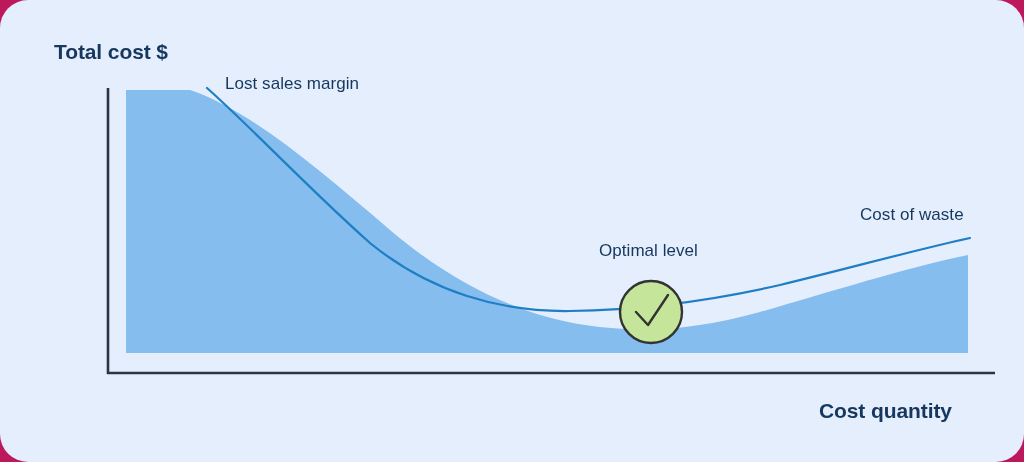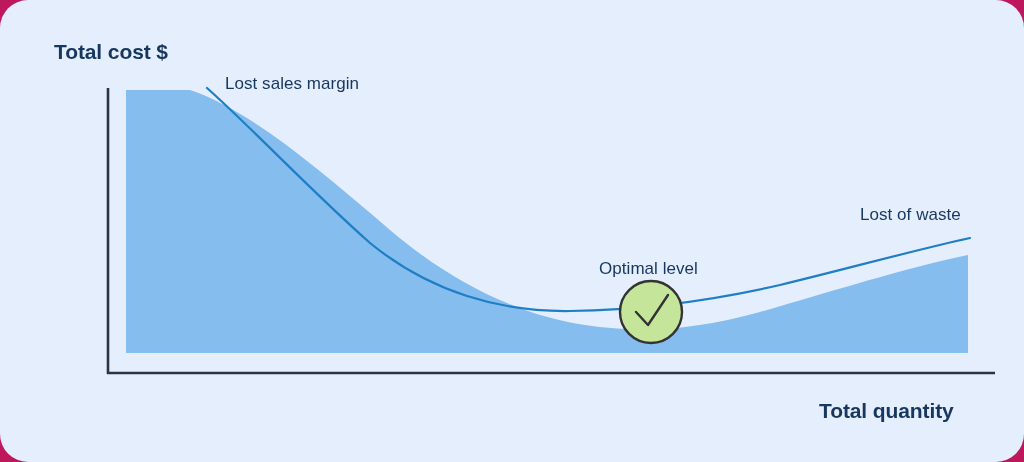--- a/index.html
+++ b/index.html
@@ -42,21 +42,21 @@
     letter-spacing: -0.1px;
   }
   .annot {
     font-weight: normal;
     font-size: 17px;
     letter-spacing: 0.05px;
   }
   #y-axis-title { left: 54px; top: 41px; }
   #x-axis-title { left: 819px; top: 400px; }
   #lost-sales-label { left: 225px; top: 75px; }
-  #optimal-label { left: 599px; top: 260px; }
+  #optimal-label { left: 599px; top: 242px; }
   #waste-label { left: 860px; top: 206px; }
 </style>
 </head>
 <body>
 
 <div id="canvas">
   <div id="card">
 
     <svg id="plot" viewBox="0 0 1024 462">
 
@@ -81,22 +81,22 @@
       <line x1="107" y1="373" x2="995" y2="373" stroke="#2b3440" stroke-width="2.6"></line>
 
       <g>
         <circle cx="651" cy="312" r="31" fill="#c5e59b" stroke="#333333" stroke-width="2.4"></circle>
         <path d="M636,312 L648,325 L668,295" fill="none" stroke="#333333" stroke-width="2.4" stroke-linecap="round" stroke-linejoin="round"></path>
       </g>
     </svg>
 
     <div class="label axis-title" id="y-axis-title">Total cost $</div>
 
-    <div class="label axis-title" id="x-axis-title">Total quantity</div>
+    <div class="label axis-title" id="x-axis-title">Cost quantity</div>
 
     <div class="label annot" id="lost-sales-label">Lost sales margin</div>
 
     <div class="label annot" id="optimal-label">Optimal level</div>
 
-    <div class="label annot" id="waste-label">Lost of waste</div>
+    <div class="label annot" id="waste-label">Cost of waste</div>
 
   </div>
 </div>
 
 </body></html>

